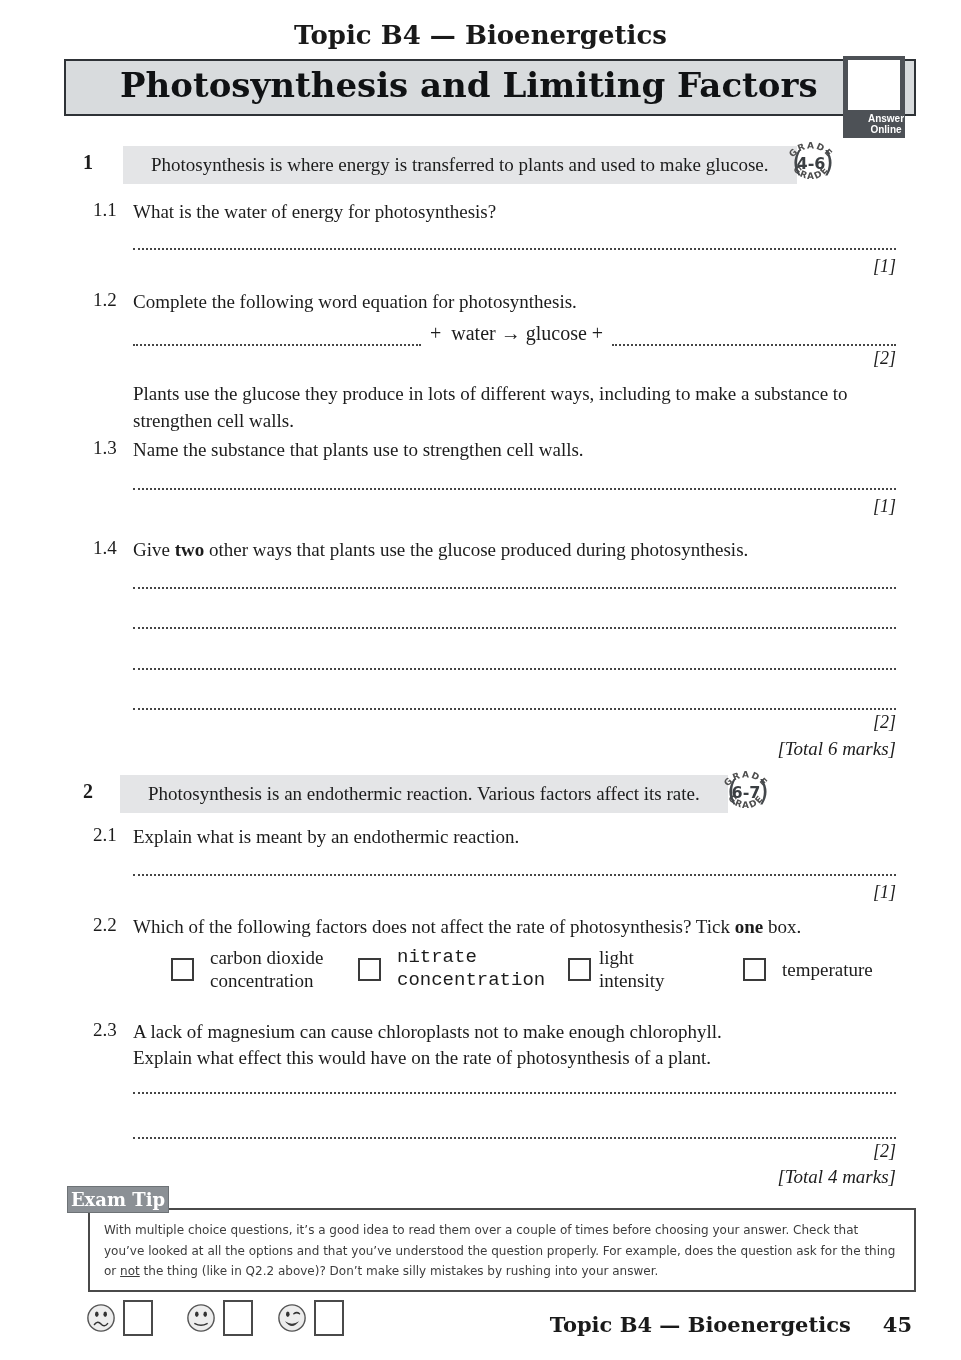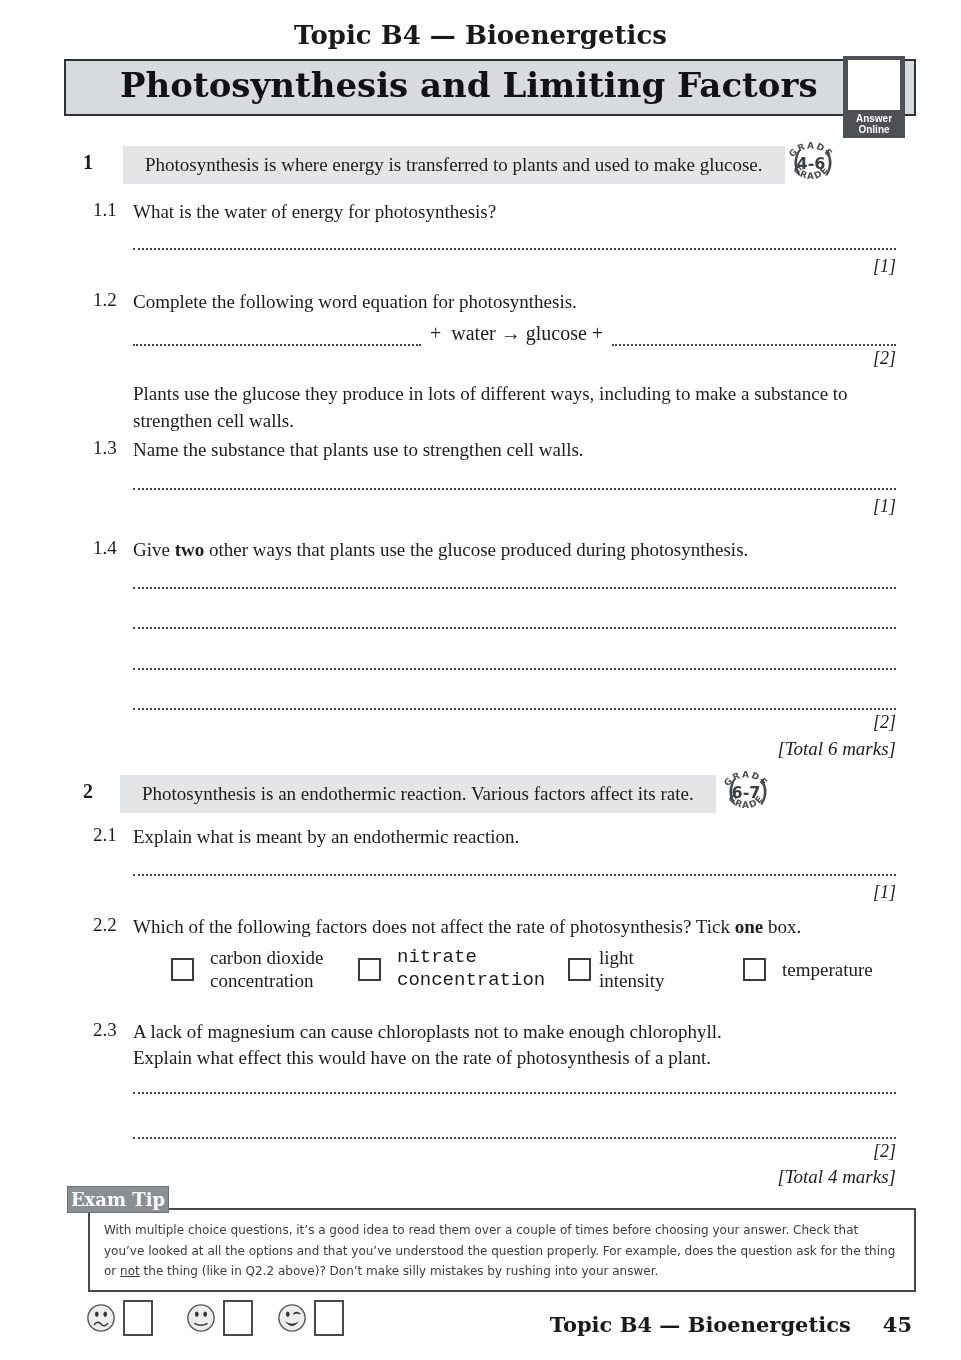--- a/index.html
+++ b/index.html
@@ -12,27 +12,27 @@
 
   
   .banner{position:absolute;left:64px;top:59px;width:852px;height:57px;
     background:#d8dbdd;border:2px solid #2e3236;box-sizing:border-box;}
   .banner-title{position:absolute;left:54px;top:4px;
     font-family:"DejaVu Serif", serif;font-weight:bold;font-size:34px;color:#101214;}
 
   .answer-online{position:absolute;left:843px;top:56px;width:62px;height:82px;
     background:#4d5156;z-index:3;}
   .ao-square{position:absolute;left:5px;top:4px;width:52px;height:50px;background:#ffffff;}
-  .ao-text{position:absolute;left:0;top:57px;width:62px;text-align:center;
+  .ao-text{position:absolute;left:12px;top:57px;width:62px;text-align:center;
     font-family:"Liberation Sans", sans-serif;font-weight:bold;font-size:10px;
     line-height:11px;color:#ffffff;}
 
   
   .qnum{position:absolute;font-size:20px;font-weight:bold;}
-  .stem{position:absolute;background:#e4e5e7;padding:8px 22px;font-size:19px;white-space:nowrap;}
+  .stem{position:absolute;background:#e4e5e7;padding:8px 28px;font-size:19px;white-space:nowrap;}
 
   .grade-badge{position:absolute;width:56px;height:62px;}
 
   
   .part{position:absolute;left:93px;font-size:19px;}
   .pnum{display:inline-block;width:40px;vertical-align:top;}
   .ptext{display:inline-block;max-width:730px;vertical-align:top;line-height:26px;}
   .b{font-weight:bold;}
 
   .dots{position:absolute;left:133px;width:763px;height:10px;

